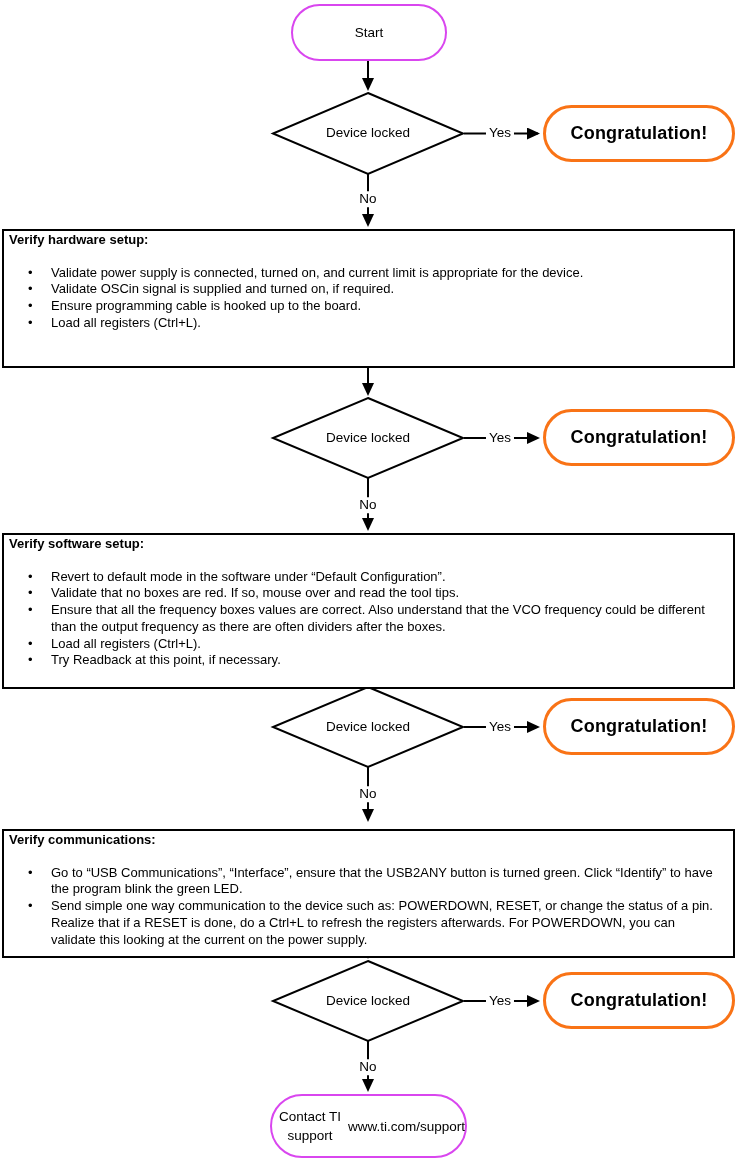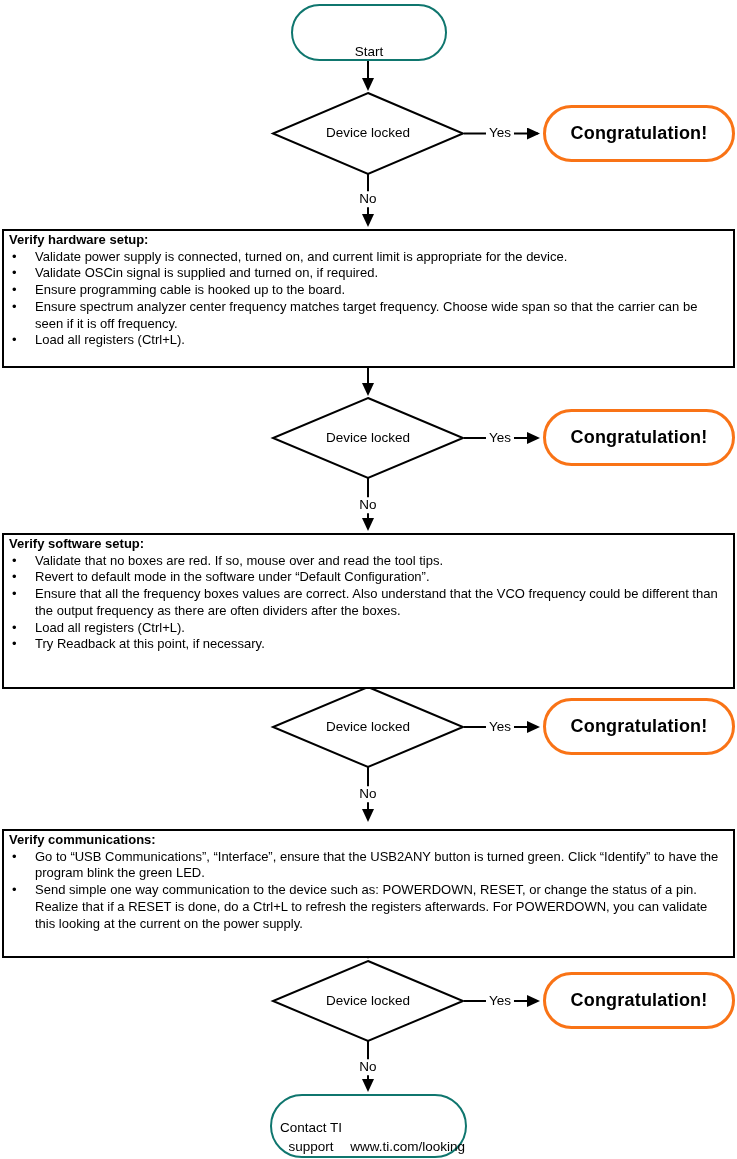--- a/index.html
+++ b/index.html
@@ -20,24 +20,23 @@
   .node {
     position: absolute;
     box-sizing: border-box;
     background: #ffffff;
     display: flex;
     align-items: center;
     justify-content: center;
     text-align: center;
   }
   .stadium {
-    border: 2px solid #0f766e;
+    border: 2px solid #d946ef;
     border-radius: 29px;
     font-size: 13.5px;
-    align-items: flex-end;
   }
   .congrats {
     border: 3px solid #f97316;
     border-radius: 29px;
     font-size: 18px;
     font-weight: bold;
     letter-spacing: 0.2px;
   }
   .flow-label {
     position: absolute;
@@ -57,21 +56,21 @@
     border: 2px solid #000000;
     font-size: 13px;
     line-height: 16.7px;
     padding: 1px 4px 0 0;
     overflow: hidden;
   }
   .pbox .title {
     font-weight: bold;
     padding-left: 5px;
   }
-  .pbox ul { margin: 0; padding: 0; list-style: none; }
+  .pbox ul { margin: 16px; padding: 0; list-style: none; }
   .pbox li { display: flex; }
   .bullet {
     flex: none;
     width: 23px;
     padding-left: 8px;
   }
   .bullet::before { content: "\2022"; }
   .btext { flex: 1; }
   .end-stadium { flex-direction: row; line-height: 19px; }
 </style>
@@ -149,39 +148,35 @@
       <li>
           <span class="bullet"></span>
           <span class="btext">Validate OSCin signal is supplied and turned on, if required.</span>
         </li>
       <li>
           <span class="bullet"></span>
           <span class="btext">Ensure programming cable is hooked up to the board.</span>
         </li>
       <li>
           <span class="bullet"></span>
-          <span class="btext">Ensure spectrum analyzer center frequency matches target frequency. Choose wide span so that the carrier can be seen if it is off frequency.</span>
-        </li>
-      <li>
-          <span class="bullet"></span>
           <span class="btext">Load all registers (Ctrl+L).</span>
         </li>
     </ul>
   </div>
 
   <div class="pbox" style="top:533px; height:156px;">
     <div class="title">Verify software setup:</div>
     <ul>
       <li>
           <span class="bullet"></span>
+          <span class="btext">Revert to default mode in the software under “Default Configuration”.</span>
+        </li>
+      <li>
+          <span class="bullet"></span>
           <span class="btext">Validate that no boxes are red. If so, mouse over and read the tool tips.</span>
-        </li>
-      <li>
-          <span class="bullet"></span>
-          <span class="btext">Revert to default mode in the software under “Default Configuration”.</span>
         </li>
       <li>
           <span class="bullet"></span>
           <span class="btext">Ensure that all the frequency boxes values are correct. Also understand that the VCO frequency could be different than the output frequency as there are often dividers after the boxes.</span>
         </li>
       <li>
           <span class="bullet"></span>
           <span class="btext">Load all registers (Ctrl+L).</span>
         </li>
       <li>
@@ -200,16 +195,16 @@
         </li>
       <li>
           <span class="bullet"></span>
           <span class="btext">Send simple one way communication to the device such as: POWERDOWN, RESET, or change the status of a pin. Realize that if a RESET is done, do a Ctrl+L to refresh the registers afterwards. For POWERDOWN, you can validate this looking at the current on the power supply.</span>
         </li>
     </ul>
   </div>
 
   <div class="node stadium end-stadium" style="left:270px; top:1094px; width:197px; height:64px; border-radius:32px;">
     <div>Contact TI support</div>
-    <div>www.ti.com/looking</div>
+    <div>www.ti.com/support</div>
   </div>
 
 </div>
 
 </body></html>

